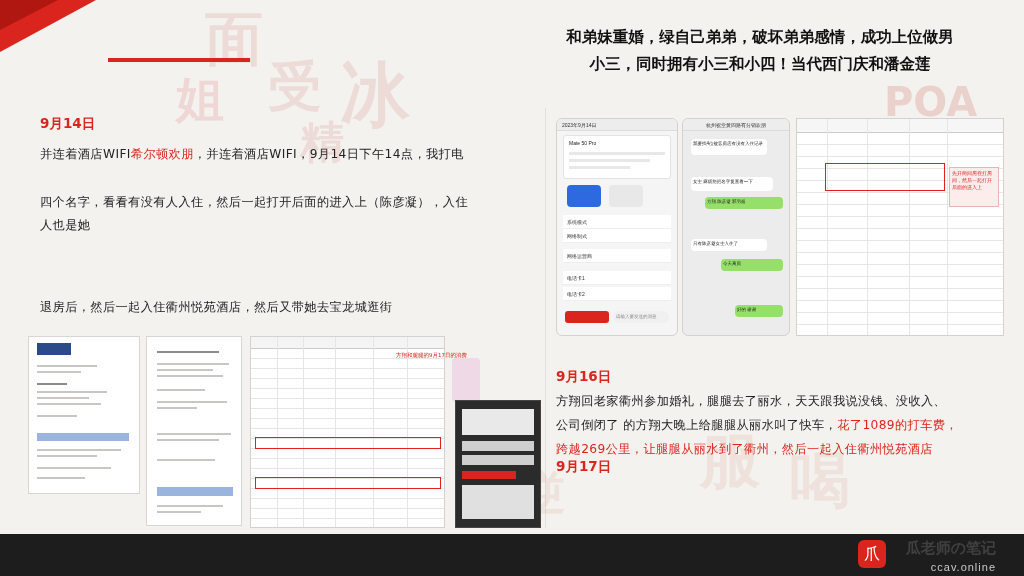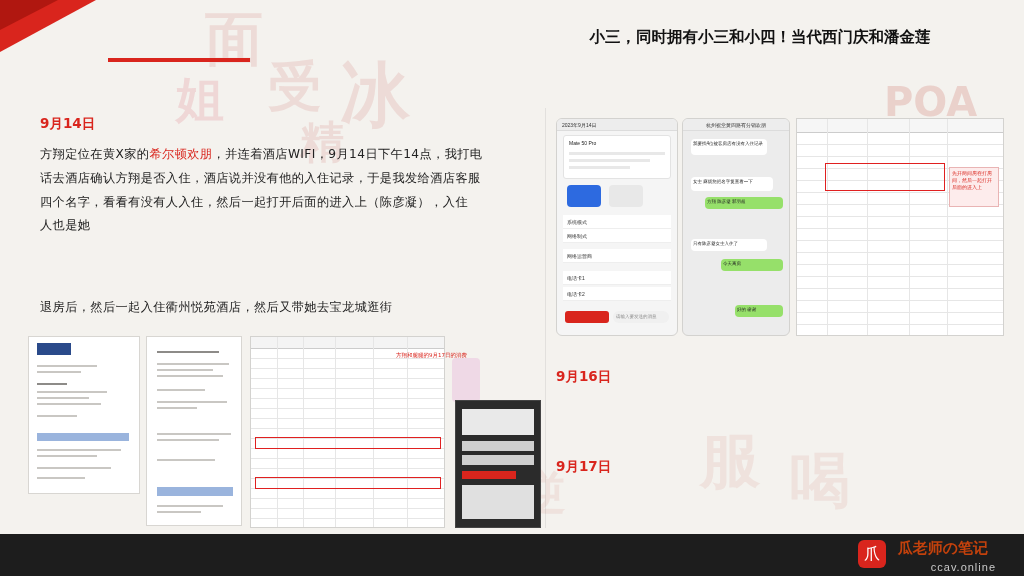--- a/index.html
+++ b/index.html
@@ -200,22 +200,22 @@
     background: #d9251d;
     border-radius: 6px;
     color: #fff;
     font-size: 16px;
     text-align: center;
     line-height: 28px;
     font-family: "DejaVu Sans", sans-serif;
   }
   .logo-text {
     position: absolute;
-    right: 36px; bottom: 18px;
-    color: #c2410c;
+    right: 28px; bottom: 18px;
+    color: #404040;
     font-size: 15px;
     font-weight: 700;
     font-family: "DejaVu Sans", sans-serif;
   }
   .logo-sub {
     position: absolute;
     right: 28px; bottom: 3px;
     color: #c9c9c9;
     font-size: 11px;
     letter-spacing: 1px;
@@ -250,31 +250,32 @@
   <div class="bg-watermark" style="left:700px; top:430px; font-size:60px; color:rgba(200,90,80,0.10);">服</div>
   <div class="bg-watermark" style="left:790px; top:450px; font-size:60px; color:rgba(200,90,80,0.10);">喝</div>
   <div class="bg-watermark" style="left:520px; top:470px; font-size:46px; color:rgba(200,90,80,0.10);">逆</div>
 
   <div class="corner-flag"></div>
   <div class="corner-flag2"></div>
 
   <div class="title-underline"></div>
 
   <div class="header-right">
+    <div>和弟妹重婚，绿自己弟弟，破坏弟弟感情，成功上位做男</div>
     <div>小三，同时拥有小三和小四！当代西门庆和潘金莲</div>
   </div>
 
 
   <div class="divider-v"></div>
 
   <div class="date-label" style="left:40px; top:115px;">9月14日</div>
 
   <div class="para" style="left:40px; top:143px; width:505px;">
-    <span>方翔定位在黄X家的</span><span class="hl-red">希尔顿欢朋</span><span>，并连着酒店WIFI，9月14日下午14点，我打电</span><br>
-    <span>话去酒店确认方翔是否入住，酒店说并没有他的入住记录，于是我发给酒店客服</span><br>
+    <span>并连着酒店WIFI</span><span class="hl-red">希尔顿欢朋</span><span>，并连着酒店WIFI，9月14日下午14点，我打电</span><br>
+    <br>
     <span>四个名字，看看有没有人入住，然后一起打开后面的进入上（陈彦凝），入住</span><br>
     <span>人也是她</span>
   </div>
 
 
   <div class="para" style="left:40px; top:296px; width:510px;">退房后，然后一起入住衢州悦苑酒店，然后又带她去宝龙城逛街</div>
 
   <div class="shot" style="left:28px; top:336px; width:112px; height:158px;">
     <div class="shot-lines">
       <div style="position:absolute;left:8px;top:6px;width:34px;height:12px;background:#2a4a8a;"></div>
@@ -399,20 +400,25 @@
     <div class="tbl-row" style="top:146px; height:12px;"></div>
     <div class="tbl-row" style="top:158px; height:12px;"></div>
     <div class="tbl-row" style="top:170px; height:12px;"></div>
     <div class="tbl-row" style="top:182px; height:12px;"></div>
     <div class="tbl-row" style="top:194px; height:12px;"></div>
     <div class="tbl-hl" style="left:28px; top:44px; width:120px; height:28px;"></div>
     <div class="callout" style="left:152px; top:48px; width:50px; height:40px;">先开两间房在打房间，然后一起打开后面的进入上</div>
   </div>
 
   <div class="date-label" style="left:556px; top:368px;">9月16日</div>
+  <div class="para" style="left:556px; top:390px; width:450px;">
+    <span>方翔回老家衢州参加婚礼，腿腿去了丽水，天天跟我说没钱、没收入、</span><br>
+    <span>公司倒闭了 的方翔大晚上给腿腿从丽水叫了快车，</span><span class="hl-red">花了1089的打车费，</span><br>
+    <span class="hl-red">跨越269公里，让腿腿从丽水到了衢州，然后一起入住衢州悦苑酒店</span>
+  </div>
 
   <div class="date-label" style="left:556px; top:458px;">9月17日</div>
 
   <div class="bottom-bar"></div>
   <div class="logo-box">爪</div>
   <div class="logo-text">瓜老师の笔记</div>
   <div class="logo-sub">ccav.online</div>
 
 </div>
 

